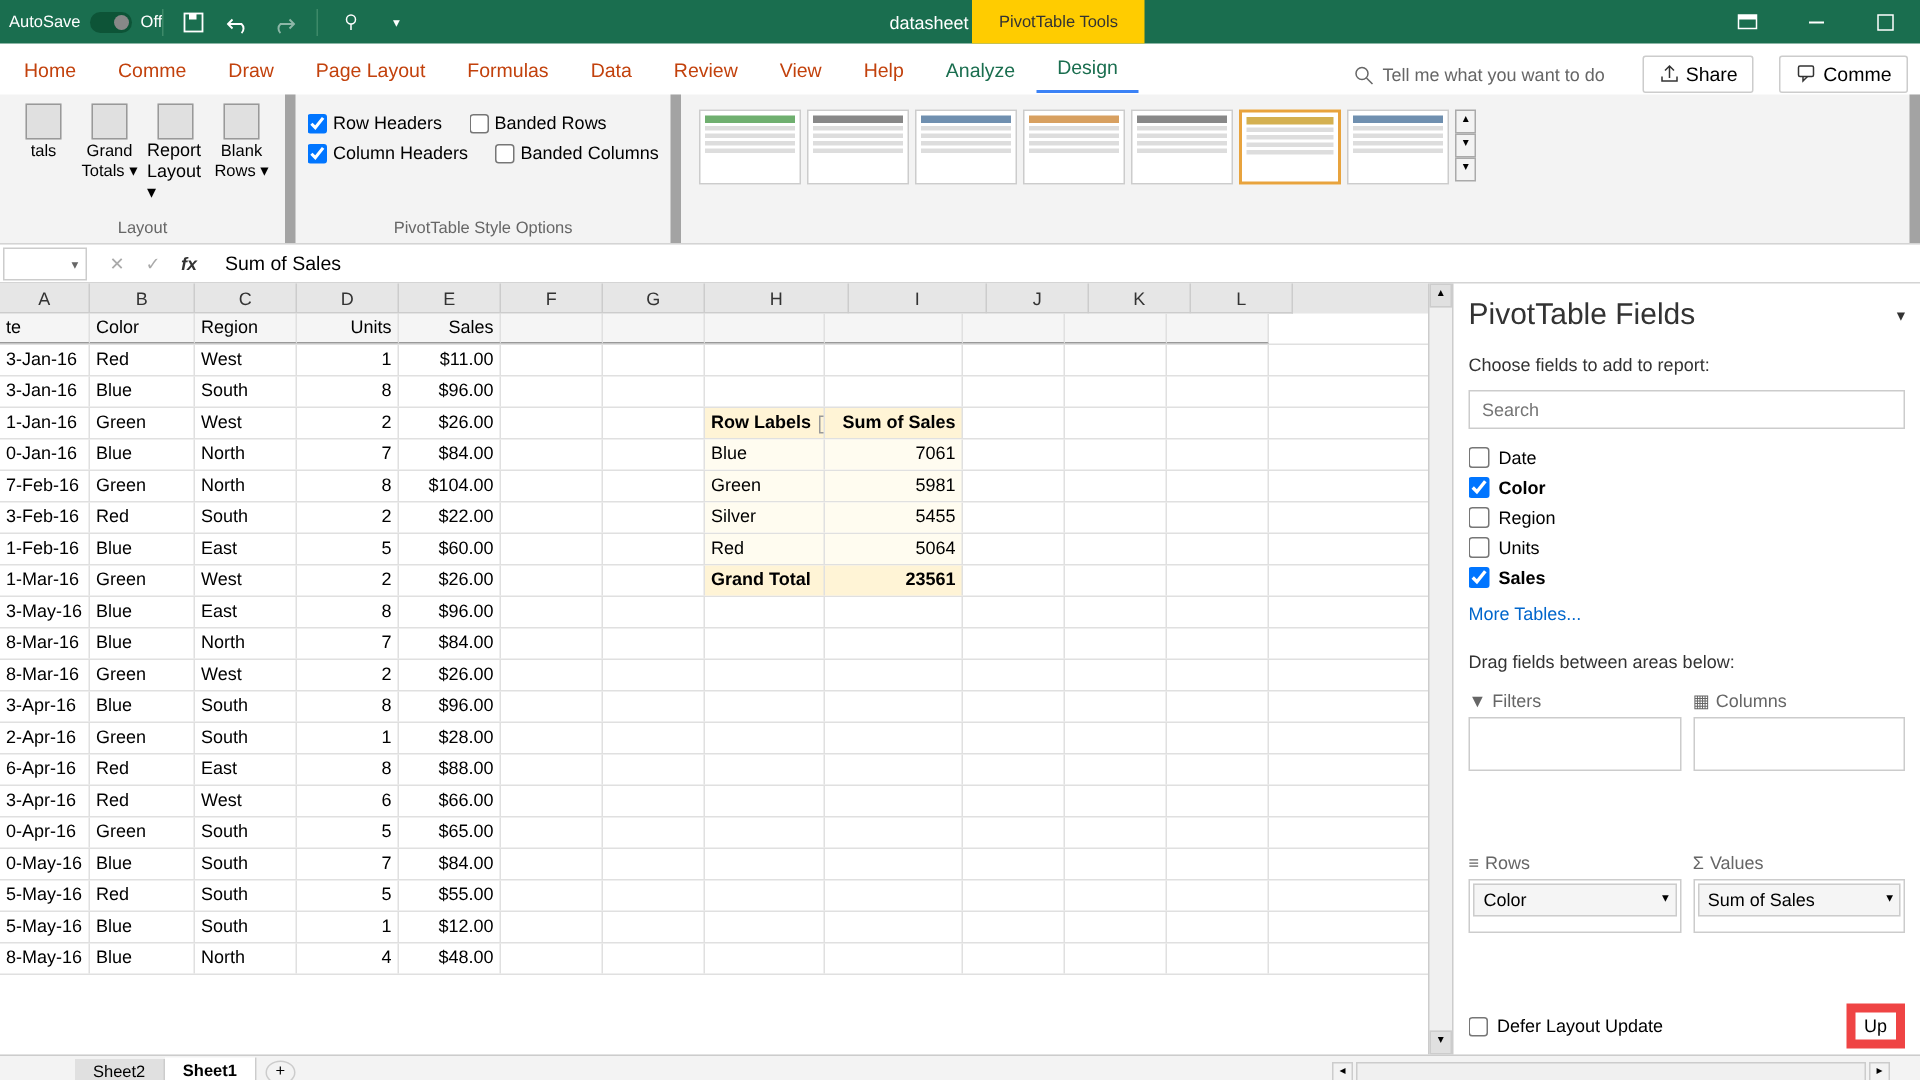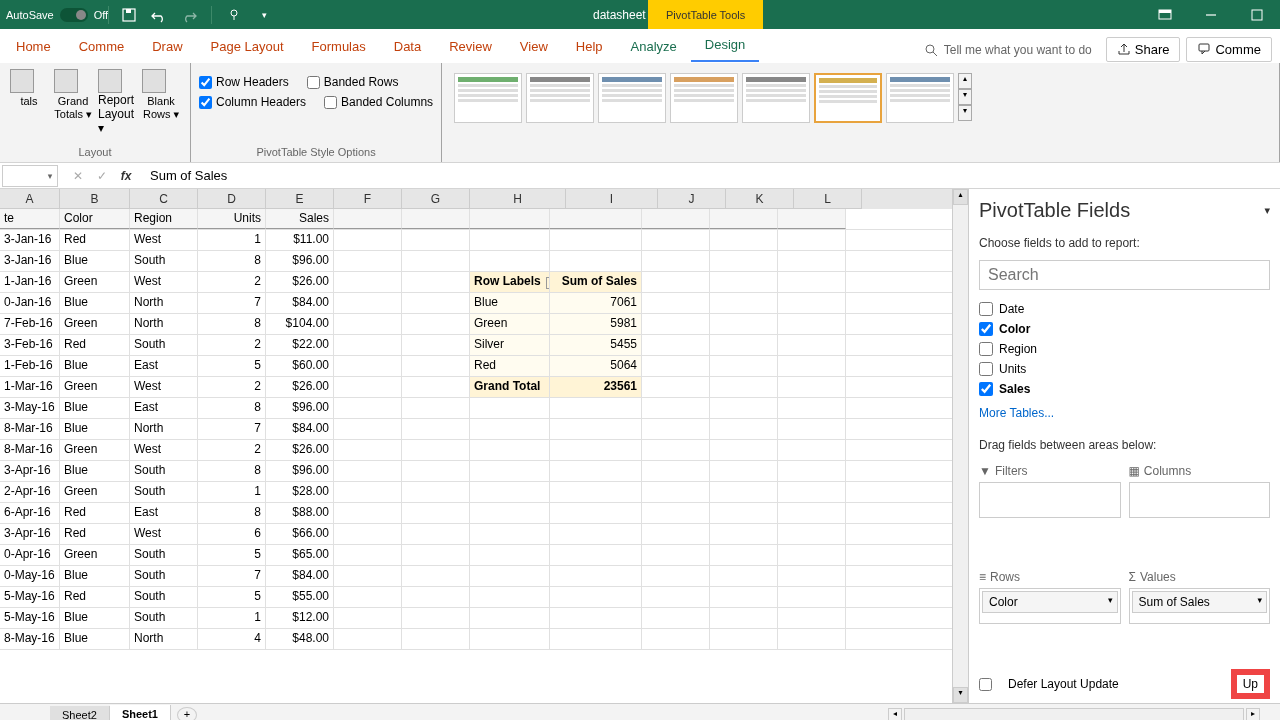--- a/index.html
+++ b/index.html
@@ -16,30 +16,30 @@
 .title-text { position: absolute; left: 50%; transform: translateX(-50%); font-size: 12px; display: flex; gap: 4px; }
 .contextual-tab { position: absolute; left: 648px; top: 0; height: 29px; background: #fc0; color: #333; padding: 0 18px; display: flex; align-items: center; font-size: 11px; }
 .win-controls { position: absolute; right: 0; display: flex; }
 .win-btn { width: 46px; height: 29px; display: flex; align-items: center; justify-content: center; cursor: pointer; }
 
 
 .ribbon-tabs { height: 34px; background: #fff; display: flex; align-items: flex-end; padding-left: 2px; border-bottom: 1px solid #fff; }
 .tab { padding: 8px 14px; font-size: 13px; color: #c2410c; cursor: pointer; }
 .tab.active { color: #1a6e4f; border-bottom: 2px solid #3b82f6; font-weight: 400; }
 .tab-analyze { color: #1a6e4f; }
-.ribbon-right { margin-left: auto; display: flex; align-items: center; padding-right: 8px; gap: 6px; }
+.ribbon-right { margin-left: auto; display: flex; align-items: center; padding-right: 8px; gap: 17px; }
 .tell-me { display: flex; align-items: center; gap: 6px; color: #666; font-size: 12px; padding: 0 8px; }
 .share-btn { display: flex; gap: 4px; padding: 4px 10px; border: 1px solid #ccc; border-radius: 2px; font-size: 13px; }
 
 
 .ribbon { height: 100px; background: #f3f3f3; border-bottom: 1px solid #d4d4d4; display: flex; }
-.group { border-right: 1px solid #a3a3a3; padding: 4px 8px 2px; display: flex; flex-direction: column; }
+.group { border-right: 7px solid #a3a3a3; padding: 4px 8px 2px; display: flex; flex-direction: column; }
 .group-label { text-align: center; font-size: 11px; color: #666; margin-top: auto; padding-bottom: 2px; }
 .layout-btns { display: flex; gap: 2px; }
-.big-btn { width: 42px; display: flex; flex-direction: column; padding: 2px; cursor: pointer; }
+.big-btn { width: 42px; display: flex; flex-direction: column; align-items: center; padding: 2px; cursor: pointer; }
 .big-btn-icon { width: 24px; height: 24px; background: #e0e0e0; border: 1px solid #999; }
 .big-btn-lbl { font-size: 11px; text-align: center; margin-top: 2px; line-height: 1.2; }
 .style-opts { display: flex; flex-direction: column; gap: 6px; padding-top: 8px; }
 .chk-row { display: flex; gap: 18px; }
 .chk { display: flex; align-items: center; gap: 4px; font-size: 12px; }
 .chk input { width: 13px; height: 13px; }
 .styles-gallery { display: flex; gap: 4px; padding: 6px 4px; }
 .style-thumb { width: 68px; height: 50px; border: 1px solid #ccc; background: #fff; cursor: pointer; display: flex; flex-direction: column; padding: 3px; gap: 2px; }
 .style-thumb.sel { border: 2px solid #e8a33d; }
 .style-thumb .bar { height: 3px; background: #ddd; }
@@ -78,34 +78,34 @@
 .row.hdr-data .cell { background: #f5f5f5; border-bottom: 1px solid #999; }
 .dd-arrow { display: inline-block; width: 12px; height: 12px; border: 1px solid #999; font-size: 8px; line-height: 10px; text-align: center; margin-left: 2px; }
 .vscroll { width: 16px; background: #f0f0f0; border-left: 1px solid #ccc; position: relative; }
 .vscroll-btn { height: 16px; border: 1px solid #ccc; background: #e0e0e0; font-size: 8px; text-align: center; cursor: pointer; }
 .vscroll-bot { position: absolute; bottom: 0; width: 100%; }
 
 
 .fieldlist { flex: 1; border-left: 1px solid #ccc; padding: 10px 10px 4px; display: flex; flex-direction: column; }
 .fl-title { font-size: 20px; font-weight: 300; color: #333; display: flex; justify-content: space-between; align-items: center; }
 .fl-sub { font-size: 12px; color: #333; margin-top: 14px; }
-.fl-search { width: 100%; margin-top: 10px; padding: 5px 8px; border: 1px solid #ccc; font-size: 16px; color: #888; }
+.fl-search { width: 100%; margin-top: 10px; padding: 5px 8px; border: 1px solid #ccc; font-size: 12px; color: #888; }
 .fl-fields { margin-top: 12px; display: flex; flex-direction: column; gap: 6px; }
 .fl-field { display: flex; align-items: center; gap: 6px; font-size: 12px; cursor: pointer; }
 .fl-field input { width: 14px; height: 14px; }
 .fl-field.bold { font-weight: bold; }
 .fl-more { margin-top: 10px; color: #0066cc; font-size: 12px; cursor: pointer; }
 .fl-drag { margin-top: 18px; font-size: 12px; color: #333; }
 .fl-areas { display: grid; grid-template-columns: 1fr 1fr; gap: 8px; margin-top: 8px; flex: 1; }
 .fl-area { display: flex; flex-direction: column; }
 .fl-area-hdr { font-size: 12px; color: #666; padding: 4px 0; display: flex; gap: 4px; align-items: center; }
 .fl-area-box { border: 1px solid #ccc; background: #fff; min-height: 36px; padding: 2px; }
 .fl-chip { background: #f5f5f5; border: 1px solid #ccc; padding: 3px 20px 3px 6px; font-size: 12px; position: relative; cursor: pointer; }
 .fl-chip::after { content: '▾'; position: absolute; right: 4px; font-size: 9px; }
-.fl-defer { display: flex; align-items: center; gap: 16px; font-size: 12px; margin-top: 6px; }
+.fl-defer { display: flex; align-items: center; gap: 6px; font-size: 12px; margin-top: 6px; }
 
 
 .sheettabs { height: 22px; background: #f3f3f3; border-top: 1px solid #ccc; display: flex; align-items: center; }
 .stab { padding: 3px 12px; font-size: 11px; border-right: 1px solid #ccc; cursor: pointer; background: #e0e0e0; }
 .stab.active { background: #fff; font-weight: bold; border-bottom: 2px solid #1a6e4f; }
 .stab-add { width: 20px; height: 16px; border: 1px solid #ccc; border-radius: 50%; text-align: center; font-size: 11px; margin-left: 6px; cursor: pointer; }
 .hscroll { margin-left: auto; display: flex; align-items: center; gap: 2px; padding-right: 20px; }
 .hscroll-btn { width: 14px; height: 14px; border: 1px solid #ccc; font-size: 8px; text-align: center; cursor: pointer; }
 .hscroll-track { width: 340px; height: 14px; border: 1px solid #ccc; background: #f0f0f0; }
 

